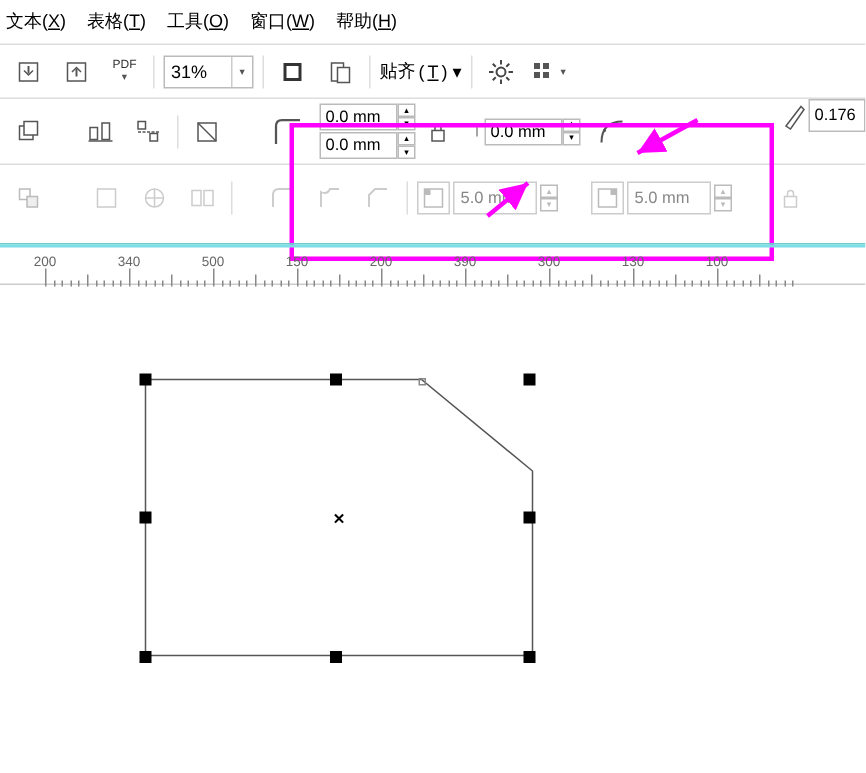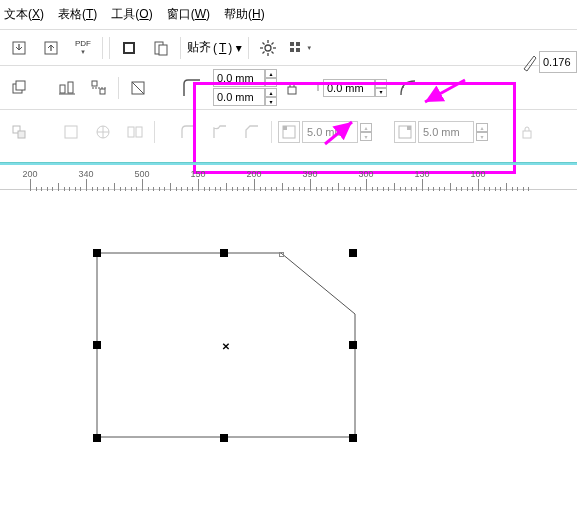--- a/index.html
+++ b/index.html
@@ -41,21 +41,21 @@
   .tick.mid { height:8px; }
   .tick.sm { height:4px; }
   .tick-label { position:absolute; bottom:12px; font-size:9px; color:#666; transform:translateX(-50%); }
   .cyan-line { position:absolute; left:0; right:0; top:0; height:2px; background:#7fdde6; }
 
   .canvas { position:relative; width:577px; height:330px; }
   .shape { position:absolute; }
   .handle { position:absolute; width:8px; height:8px; background:#000; }
   .center-x { position:absolute; font-size:10px; font-weight:bold; color:#000; transform:translate(-50%,-50%);}
 
-  .right-num { position:absolute; right:0; top:51px; display:flex; align-items:center; }
+  .right-num { position:absolute; right:0; top:66px; display:flex; align-items:center; }
   .right-num input { border:1px solid #bbb; width:38px; height:22px; font-size:11px; padding:0 3px;}
   .drop-tri { font-size:7px; color:#555;}
 </style>
 </head>
 <body>
 
 <div class="menubar">
   <div class="item"><span>文本</span>(<u>X</u>)</div>
   <div class="item"><span>表格</span>(<u>T</u>)</div>
   <div class="item"><span>工具</span>(<u>O</u>)</div>
@@ -75,20 +75,26 @@
       <svg width="16" height="16">
         <rect x="2" y="2" width="12" height="12" fill="none" stroke="#555"></rect>
         <path d="M8 11V6" stroke="#555" stroke-width="1.3"></path>
         <path d="M5 8l3-3 3 3" fill="none" stroke="#555"></path>
       </svg>
     </div>
   <div class="tbtn">
       <div style="font-size:8px;line-height:8px;text-align:center;">PDF<br><span class="drop-tri">▾</span></div>
     </div>
   <div class="sep"></div>
+  <div class="zoom-group">
+    <input value="31%" style="">
+    <div class="zoom-drop">
+        <span class="drop-tri">▾</span>
+      </div>
+  </div>
   <div class="sep"></div>
   <div class="tbtn">
       <svg width="16" height="16">
         <rect x="2" y="2" width="12" height="12" fill="#333"></rect>
         <rect x="4" y="4" width="8" height="8" fill="#fff"></rect>
       </svg>
     </div>
   <div class="tbtn">
       <svg width="16" height="16">
         <rect x="2" y="2" width="8" height="12" fill="none" stroke="#555"></rect>

